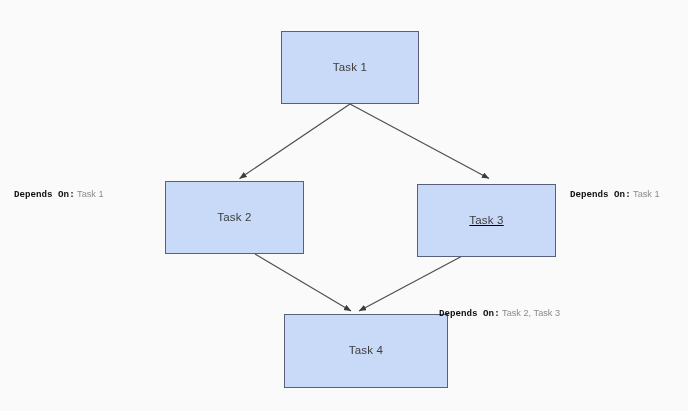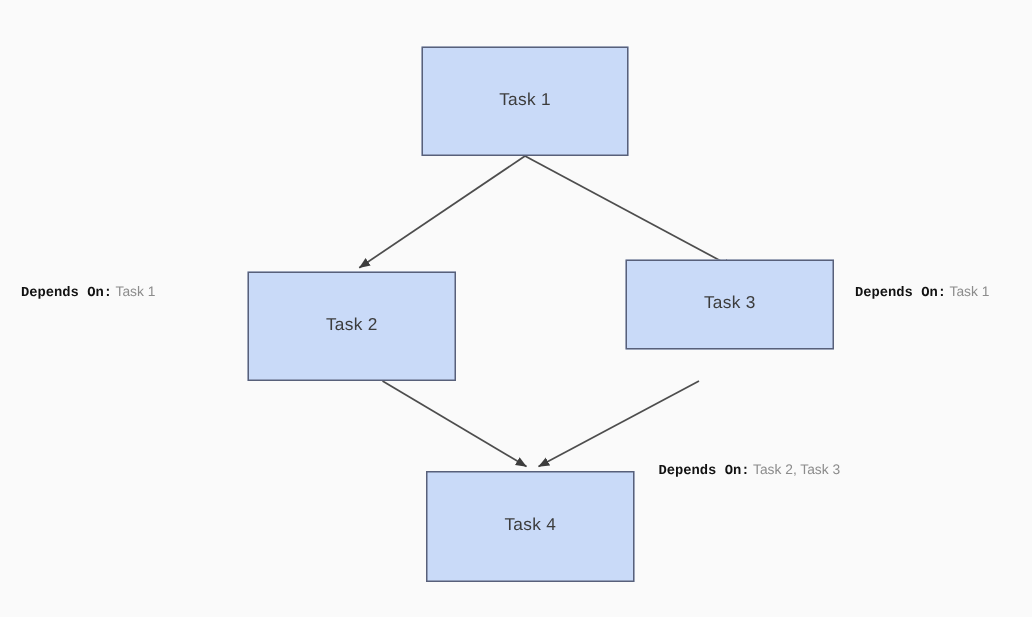--- a/index.html
+++ b/index.html
@@ -53,22 +53,22 @@
   .depends-key {
     font-weight: bold;
     color: #111111;
     font-family: Liberation Mono, monospace;
   }
   .depends-val {
     color: #8c8c8c;
   }
   #n1 { left: 281px; top: 31px; width: 138px; height: 73px; }
   #n2 { left: 165px; top: 181px; width: 139px; height: 73px; }
-  #n3 { left: 417px; top: 173px; width: 139px; height: 60px; }
-  #n4 { left: 284px; top: 314px; width: 139px; height: 74px; }
+  #n3 { left: 417px; top: 184px; width: 139px; height: 73px; text-decoration: underline; }
+  #n4 { left: 284px; top: 314px; width: 164px; height: 74px; }
   #lbl-2 { left: 14px; top: 190px; }
   #lbl-3 { left: 570px; top: 190px; }
   #lbl-4 { left: 439px; top: 309px; }
 </style>
 </head>
 <body>
 
 <div id="canvas">
 
   <svg id="edge-layer" viewBox="0 0 688 411" width="688" height="411" xmlns="http://www.w3.org/2000/svg">

